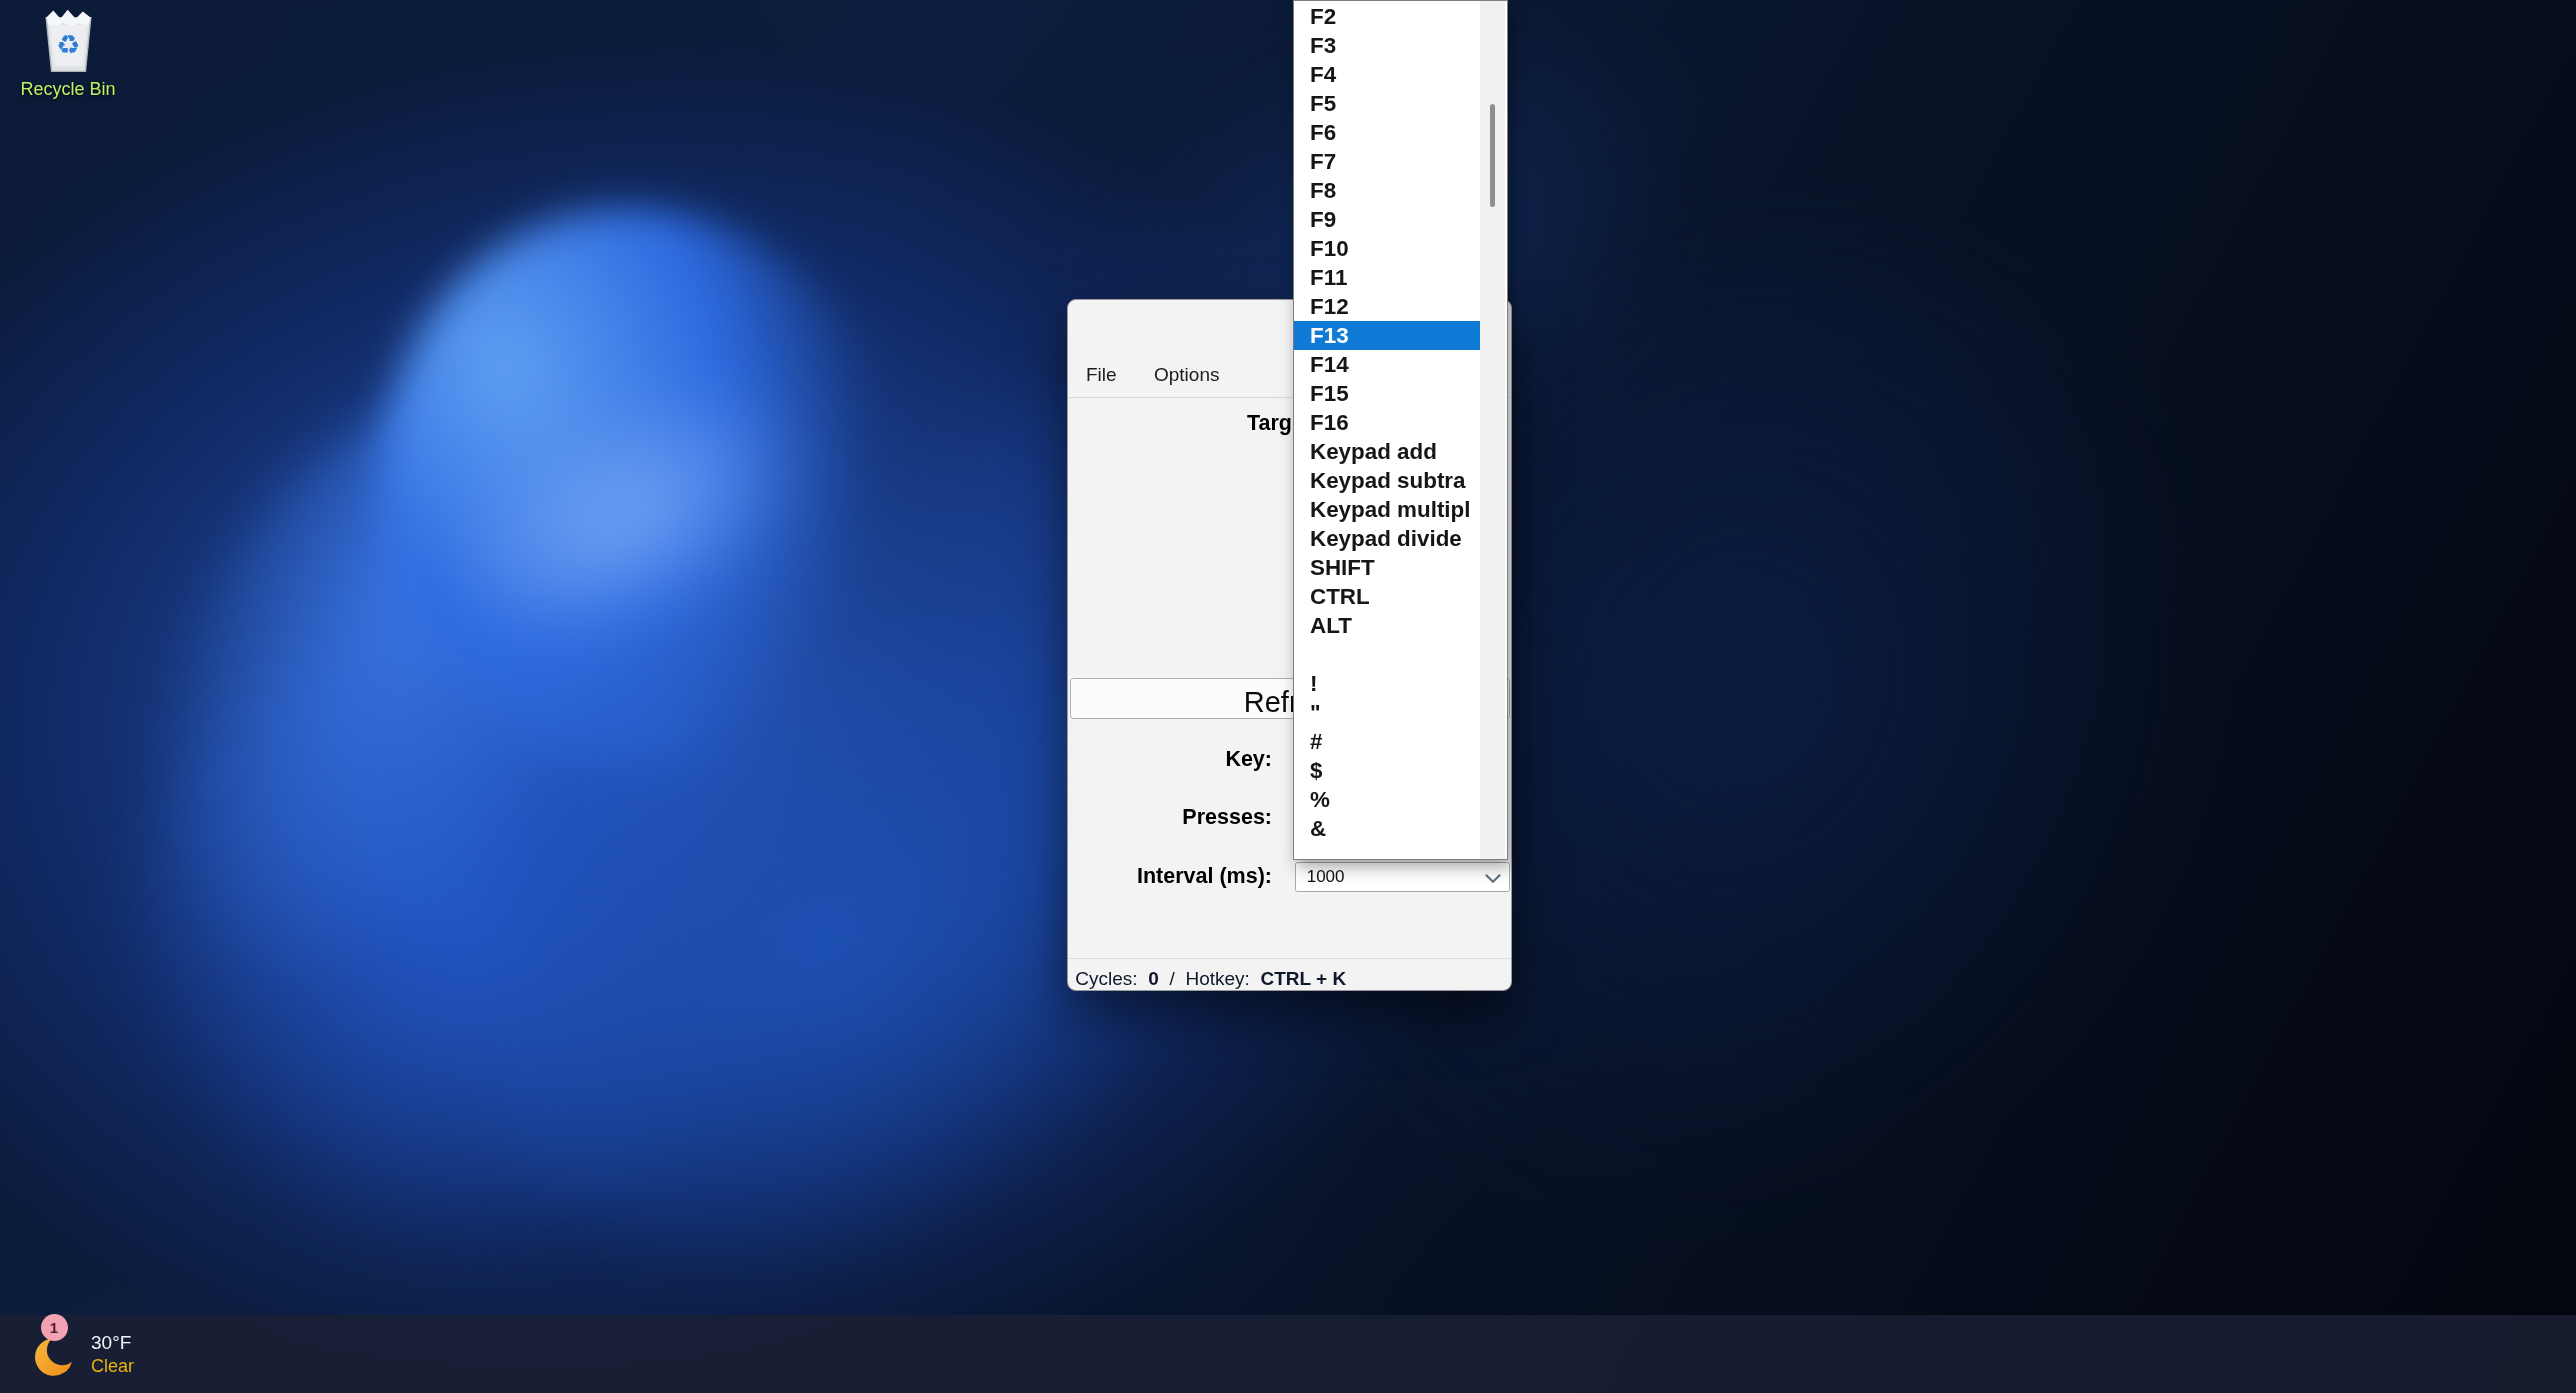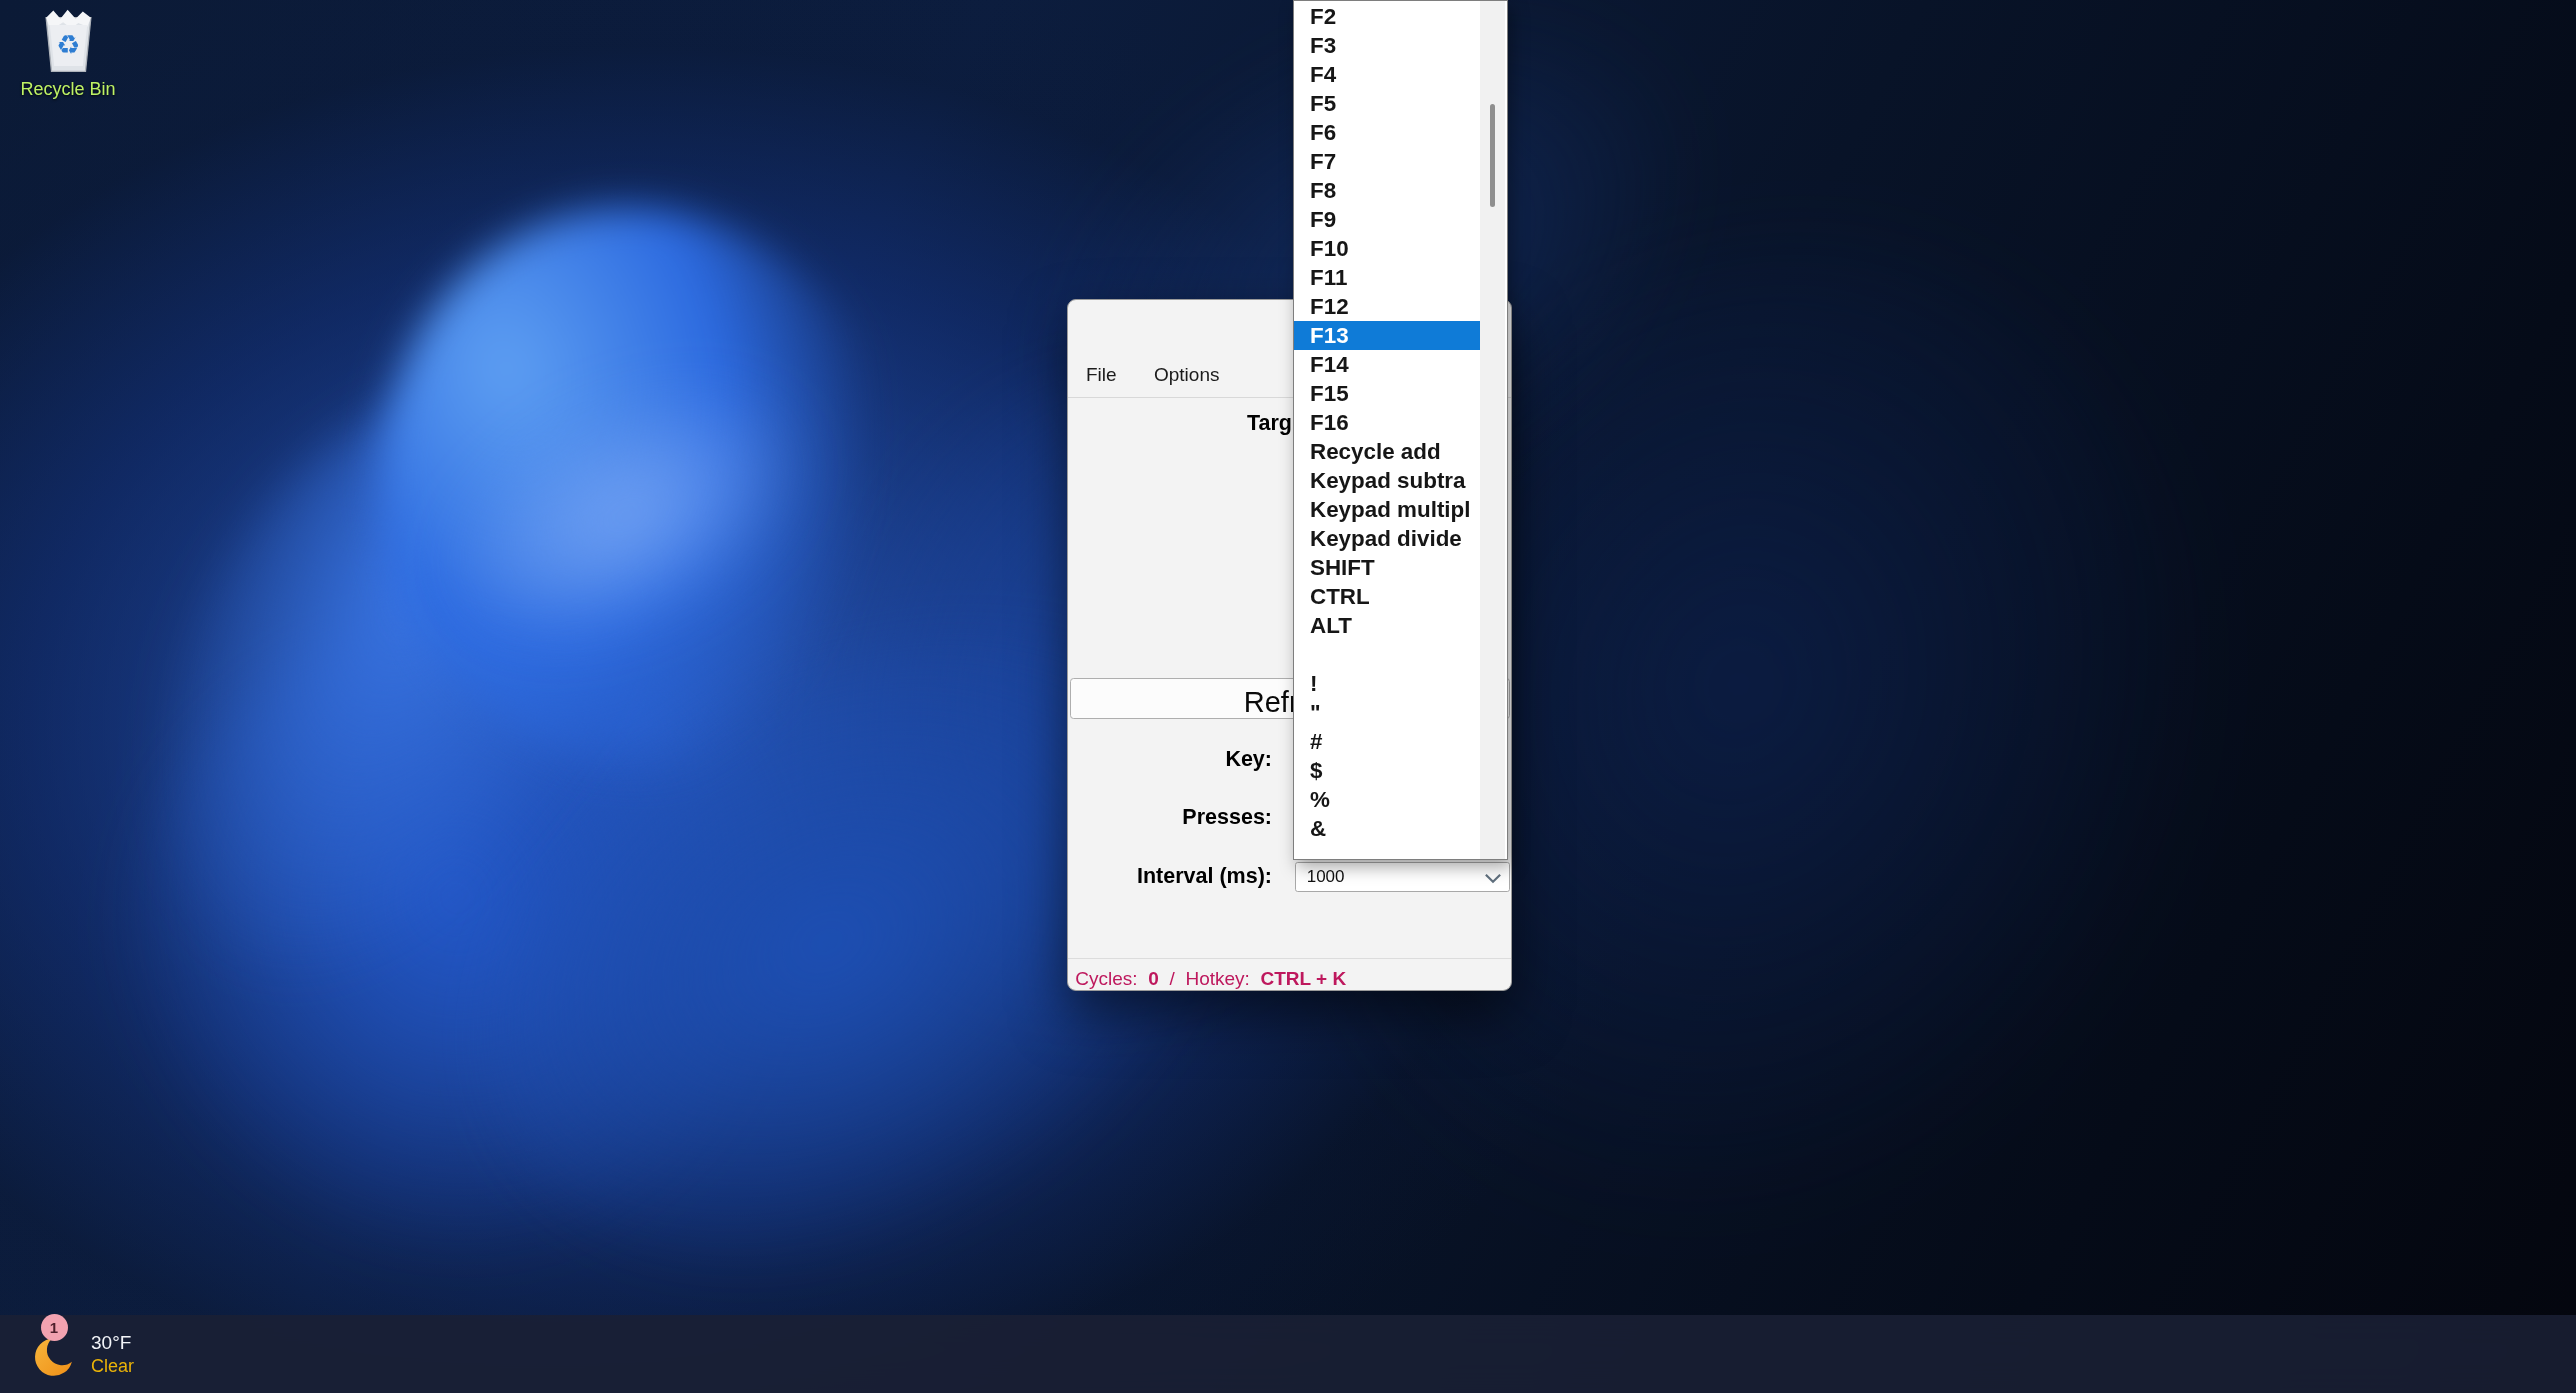--- a/index.html
+++ b/index.html
@@ -57,21 +57,21 @@
   .fieldlbl{position:absolute;left:0;width:204px;text-align:right;font-size:21.5px;font-weight:bold;color:#000;}
   #lbl-key{top:447px;} #lbl-presses{top:505px;} #lbl-interval{top:564px;}
   #combo-interval{position:absolute;left:227px;top:562px;width:215px;height:30px;background:#fff;
                   border:0.9px solid #a8a8a8;border-radius:2.7px;box-sizing:border-box;}
   #combo-interval .val{position:absolute;left:10.7px;top:3.6px;font-size:17px;color:#101010;}
   #combo-interval svg{position:absolute;right:7.2px;top:9px;}
   #startbtn{position:absolute;left:1.8px;top:606px;width:440px;height:44px;background:#fff;
             border:1.8px solid #1a74ca;border-radius:5.4px;box-sizing:border-box;
             text-align:center;font-size:22.4px;font-weight:bold;color:#0d0d0d;line-height:40px;}
   #statussep{position:absolute;left:0;top:658px;width:100%;height:0.9px;background:#dcdcdc;}
-  #statusbar{position:absolute;left:7.2px;top:667px;height:23px;display:flex;gap:10.7px;align-items:center;font-size:19px;color:#be185d;}
+  #statusbar{position:absolute;left:7.2px;top:667px;height:23px;display:flex;gap:10.7px;align-items:center;font-size:19px;color:#0f172a;}
   .bold{font-weight:bold;}
 
   
   #keypopup{position:absolute;left:1293px;top:0;width:215px;height:860px;background:#fff;
             border:1.8px solid #7e7e7e;box-sizing:border-box;z-index:30;box-shadow:3.6px 7.2px 16px rgba(0,0,0,.35);}
   #keylist{list-style:none;margin:0;padding:0;position:absolute;left:0;top:0.9px;width:186px;}
   #keylist li{height:29px;line-height:29px;padding-left:16px;font-size:22.4px;font-weight:bold;color:#161616;
               white-space:nowrap;overflow:hidden;}
   #keylist li.selected{background:#0f7bd7;color:#fff;}
   #vtrack{position:absolute;right:1.8px;top:0;width:25px;height:100%;background:#f1f1f1;}
@@ -158,21 +158,21 @@
       <li>F7</li>
       <li>F8</li>
       <li>F9</li>
       <li>F10</li>
       <li>F11</li>
       <li>F12</li>
       <li class="selected">F13</li>
       <li>F14</li>
       <li>F15</li>
       <li>F16</li>
-      <li>Recycle add</li>
+      <li>Keypad add</li>
       <li>Keypad subtra</li>
       <li>Keypad multipl</li>
       <li>Keypad divide</li>
       <li>SHIFT</li>
       <li>CTRL</li>
       <li>ALT</li>
       <li></li>
       <li>!</li>
       <li>"</li>
       <li>#</li>

